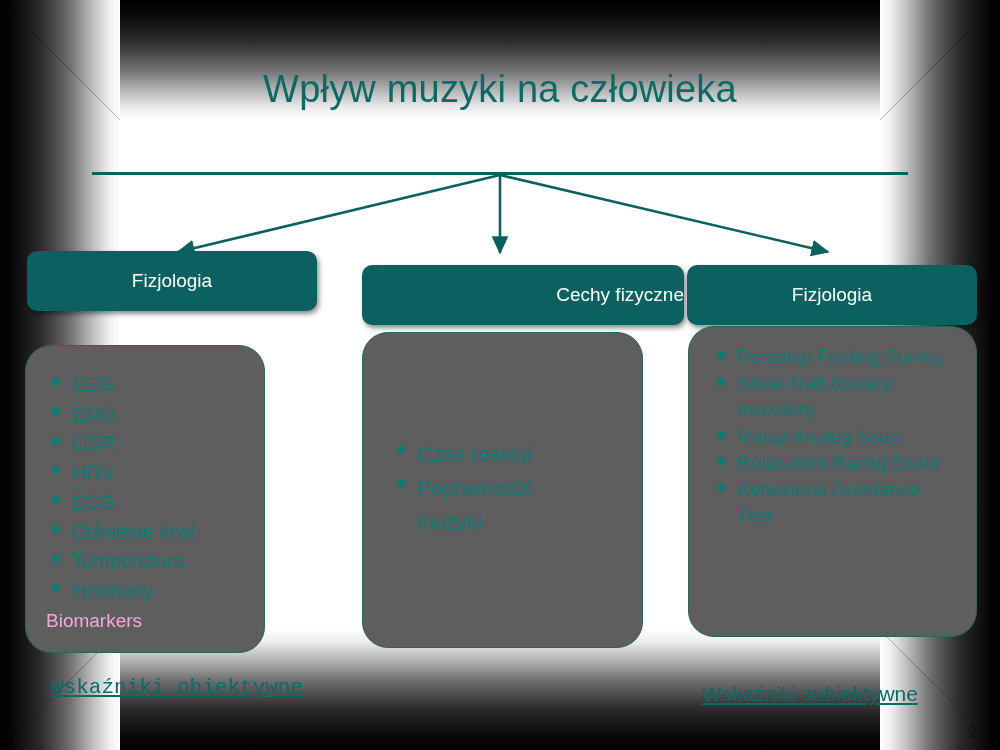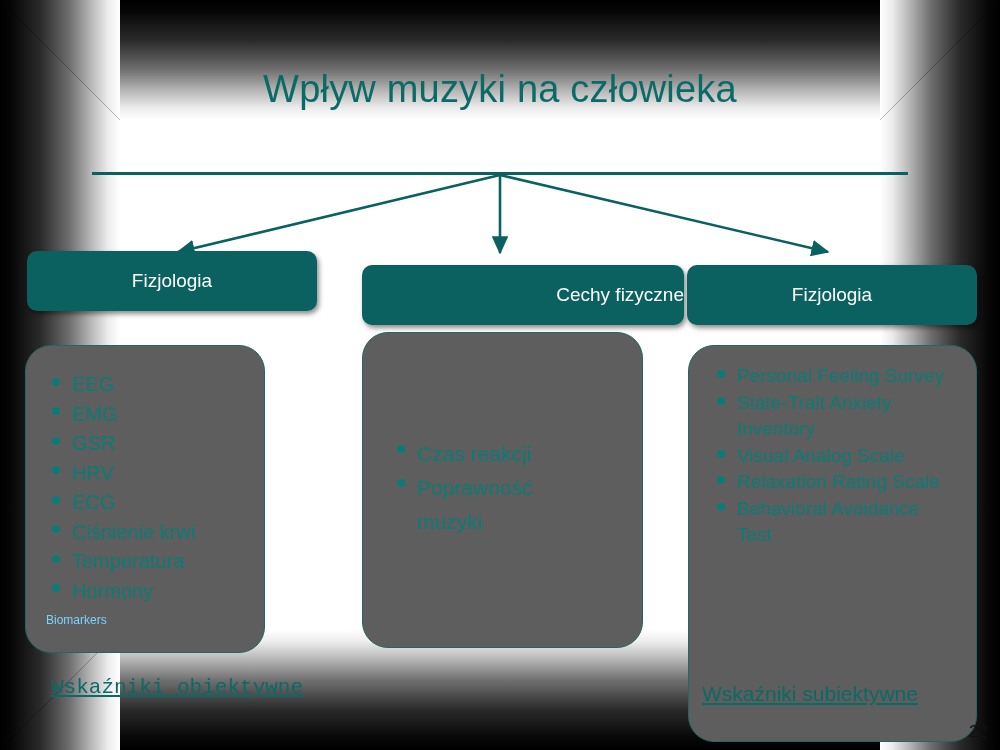--- a/index.html
+++ b/index.html
@@ -102,21 +102,21 @@
   .panel {
     position: absolute;
     background: #5e5e5e;
     border: 1px solid #236663;
     border-radius: 26px;
     box-sizing: border-box;
     overflow: hidden;
   }
   .panel-1 { left: 25px;  top: 345px; width: 240px; height: 308px; }
   .panel-2 { left: 362px; top: 332px; width: 281px; height: 316px; }
-  .panel-3 { left: 688px; top: 345px; width: 289px; height: 397px; }
+  .panel-3 { left: 688px; top: 326px; width: 289px; height: 311px; }
 
   ul.blist {
     list-style: none;
     margin: 0;
     padding: 0;
     color: #0d7b75;
   }
   ul.blist li {
     position: relative;
     padding-left: 26px;
@@ -132,22 +132,22 @@
     background: #0d7b75;
   }
 
   
   .panel-1 ul.blist {
     margin: 24px 0 0 20px;
   }
   .panel-1 ul.blist li { line-height: 29.5px; font-size: 20px; }
   .extra-line {
     margin: 0 0 16px 20px;
-    color: #7dd3fc;
-    font-size: 12px;
+    color: #f9a8d4;
+    font-size: 19px;
     line-height: 29.5px;
   }
 
   
   .panel-2 ul.blist {
     margin: 104px 0 0 28px;
   }
   .panel-2 ul.blist li {
     font-size: 21px;
     line-height: 34px;

